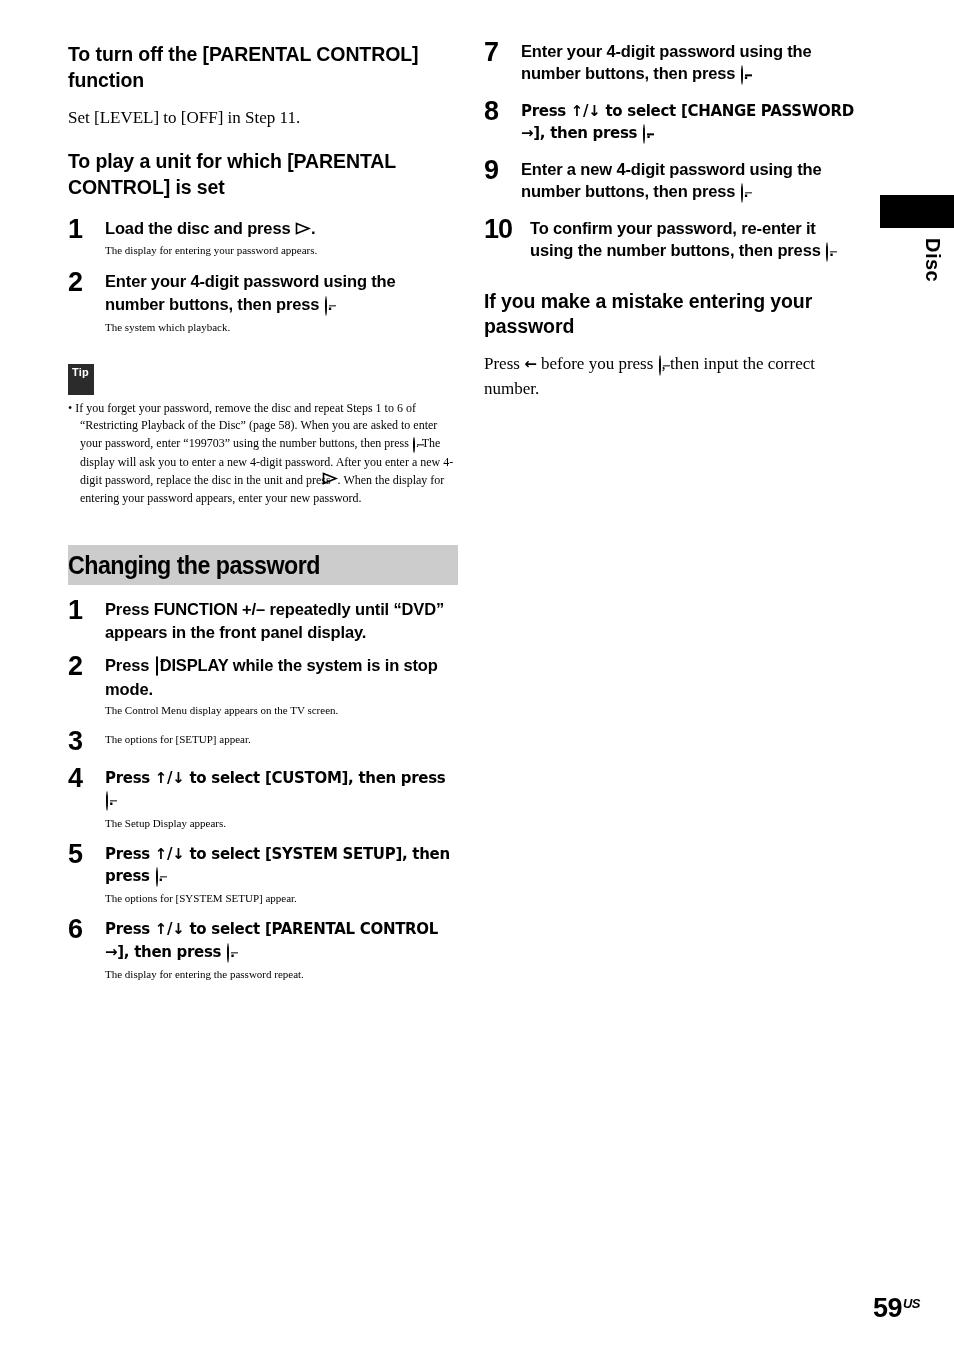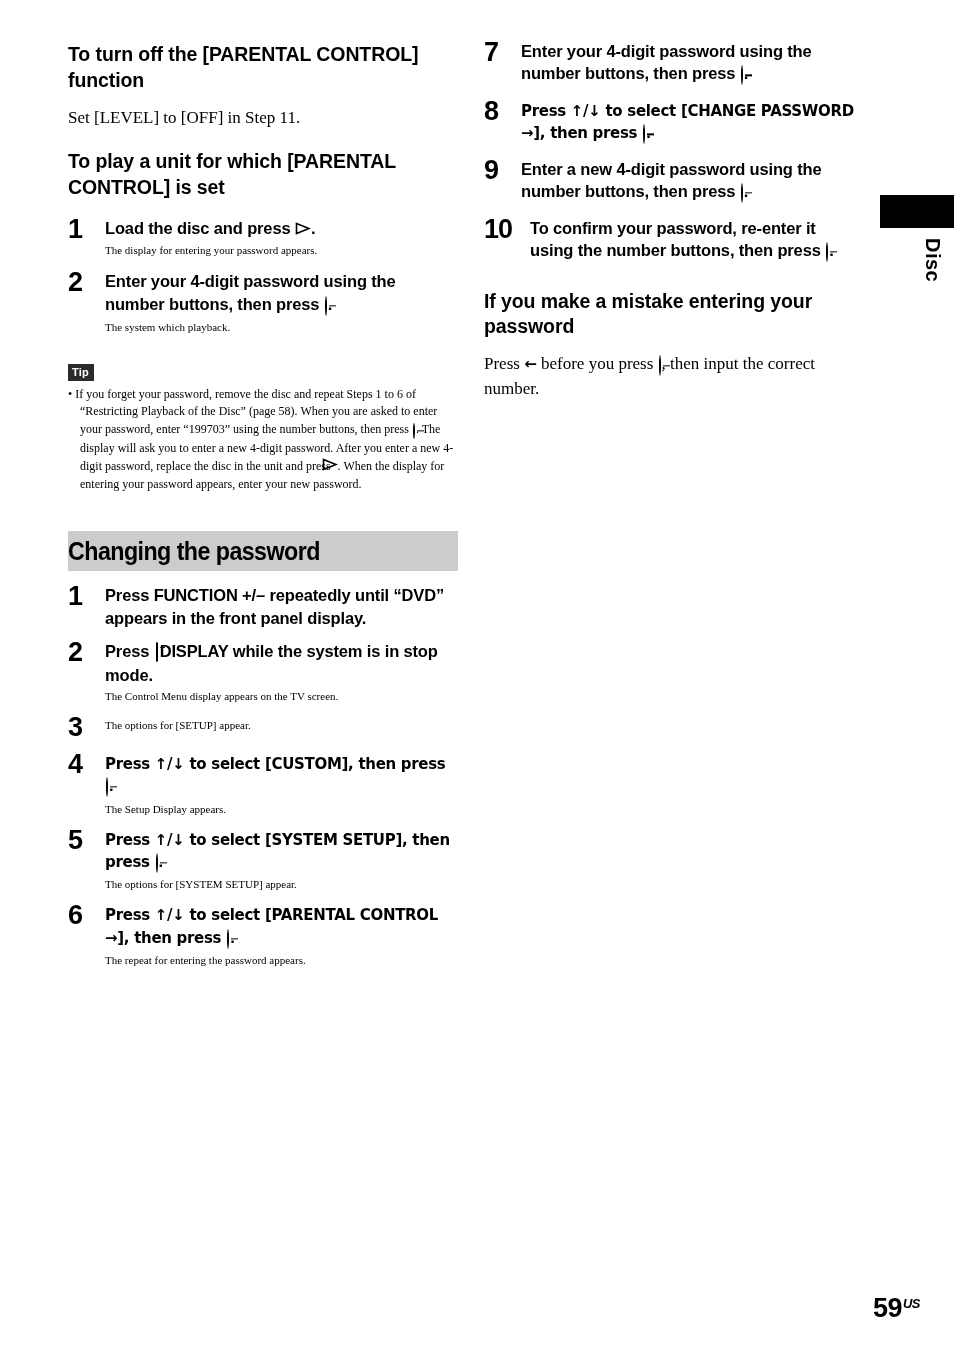--- a/index.html
+++ b/index.html
@@ -94,21 +94,21 @@
 
   
   .tip-badge {
     display: inline-block;
     background: #2b2b2b;
     color: #ffffff;
     font-family: "Liberation Sans", sans-serif;
     font-weight: bold;
     font-size: 11px;
     line-height: 1;
-    padding: 3px 5px 3px 4px;
+    padding: 3px 5px 17px 4px;
     letter-spacing: 0.2px;
   }
   .tip-body {
     font-family: "Liberation Serif", serif;
     font-size: 12px;
     line-height: 1.45;
     margin-top: 5px;
     padding-left: 12px;
     text-indent: -12px;
   }
@@ -323,21 +323,21 @@
       <div class="step-body">
         <div class="step-title"><span class="updown">Press ↑/↓ to select [SYSTEM SETUP], then press </span><span class="ico-enter"></span><span>.</span></div>
         <div class="step-desc">The options for [SYSTEM SETUP] appear.</div>
       </div>
     </div>
 
     <div class="step" style="margin-top:11px">
       <div class="step-num">6</div>
       <div class="step-body">
         <div class="step-title"><span class="updown">Press ↑/↓ to select [PARENTAL CONTROL →], then press </span><span class="ico-enter"></span><span>.</span></div>
-        <div class="step-desc">The repeat for entering the password appears.</div>
+        <div class="step-desc">The display for entering the password repeat.</div>
       </div>
     </div>
 
   </div>
 
   <div class="col col-right">
 
     <div style="height:40px"></div>
 
     <div class="step">

